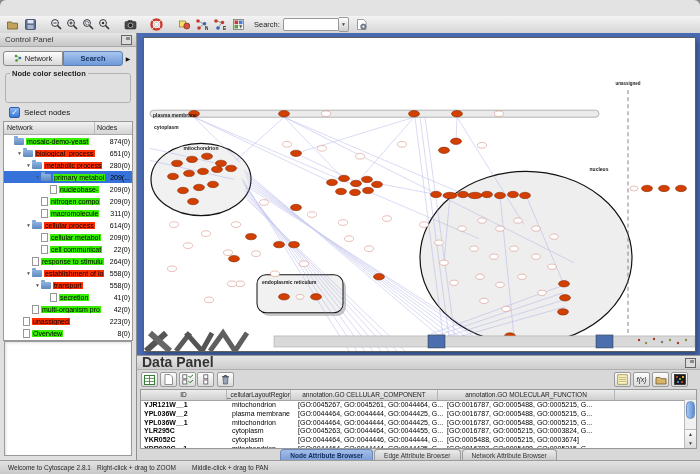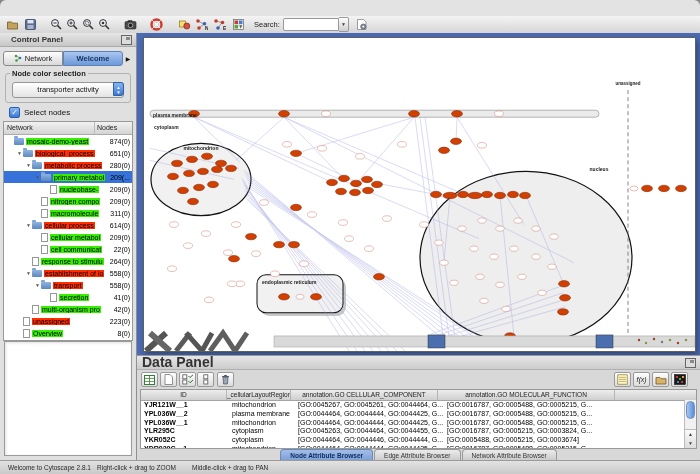--- a/index.html
+++ b/index.html
@@ -17,21 +17,21 @@
   .ti{width:13px;height:13px;flex:none;display:block}
   .searchlbl{font-size:7.5px;color:#222;margin-left:9px}
   .sfield{width:50px;height:11px;border:1px solid #999;border-radius:2px 0 0 2px;background:#fff;font-size:7px;margin-left:3px;padding:0 2px;font-family:"Liberation Sans",sans-serif}
   .sdrop{width:9px;height:13px;background:linear-gradient(#fefefe,#cfcfcf);border:1px solid #999;border-left:none;font-size:5px;line-height:13px;text-align:center;color:#444;border-radius:0 2px 2px 0}
 
   
   .content{position:absolute;top:33px;left:0;right:0;bottom:13px}
 
   
   .cpanel{position:absolute;left:0;top:0;width:136px;height:100%;background:#e0e0e0;border-right:1px solid #8f8f8f}
-  .cp-head{height:13px;background:linear-gradient(#e6e6e6,#c7c7c7);border-bottom:1px solid #aaa;font-size:8px;font-weight:bold;color:#333;line-height:13px;padding-left:11px;position:relative}
+  .cp-head{height:13px;background:linear-gradient(#e6e6e6,#c7c7c7);border-bottom:1px solid #aaa;font-size:8px;font-weight:normal;color:#333;line-height:13px;padding-left:5px;position:relative}
   .floaticon{position:absolute;right:4px;top:2px;width:9px;height:8px;border:1px solid #666;background:#dcdcdc}
   .floaticon:after{content:"";position:absolute;right:1px;top:1px;width:4px;height:3px;background:#8a8a8a}
   .cp-tabs{height:18px;display:flex;align-items:center;padding:2px 3px}
   .tabseg{flex:1;height:13px;border:1px solid #8a8a8a;font-size:7.5px;background:linear-gradient(#fdfdfd,#d9d9d9);color:#222;display:flex;align-items:center;justify-content:center;gap:3px}
   .tabseg.first{border-radius:3px 0 0 3px}
   .tabseg.sel{background:linear-gradient(#a9c6f0,#6d99d8);border-color:#5f82b6;border-radius:0 3px 3px 0;font-weight:bold;color:#14315f}
   .tab-more{width:10px;text-align:center;font-size:6px;color:#111}
   .groupbox{position:absolute;left:5px;top:40px;right:5px;height:28px;border:1px solid #b2b2b2;border-radius:3px}
   .grouplabel{position:absolute;top:-5px;left:4px;background:#e0e0e0;font-size:7.5px;font-weight:bold;padding:0 2px;color:#222;line-height:9px}
   .combo{position:absolute;left:6px;right:6px;top:8px;height:14px;border:1px solid #979797;border-radius:3px;background:linear-gradient(#ffffff,#e4e4e4);font-size:7.5px;line-height:13px;text-align:center;color:#111}
@@ -188,31 +188,27 @@
           <svg width="8" height="8" viewBox="0 0 8 8">
               <line x1="2" y1="2" x2="6" y2="4" stroke="#4a8a3a" stroke-width=".7"></line>
               <line x1="6" y1="4" x2="2.5" y2="6.5" stroke="#4a8a3a" stroke-width=".7"></line>
               <circle cx="2" cy="2" r="1.3" fill="#4a9a3a"></circle>
               <circle cx="6" cy="4" r="1.3" fill="#2f6fb4"></circle>
               <circle cx="2.5" cy="6.5" r="1.3" fill="#4a9a3a"></circle>
             </svg>
           <span>Network</span>
         </div>
         <div class="tabseg sel">
-          <span>Welcome</span>
+          <span>Search</span>
         </div>
         <div class="tab-more">▶</div>
       </div>
 
       <div class="groupbox">
         <span class="grouplabel">Node color selection</span>
-        <div class="combo">
-          <span>transporter activity</span>
-          <span class="combo-btn">▲<br>▼</span>
-        </div>
       </div>
 
       <div class="cbrow">
         <span class="cbx">✓</span>
         <span>Select nodes</span>
       </div>
 
       <div class="tree">
         <div class="th">
           <div class="thc1">Network</div>

